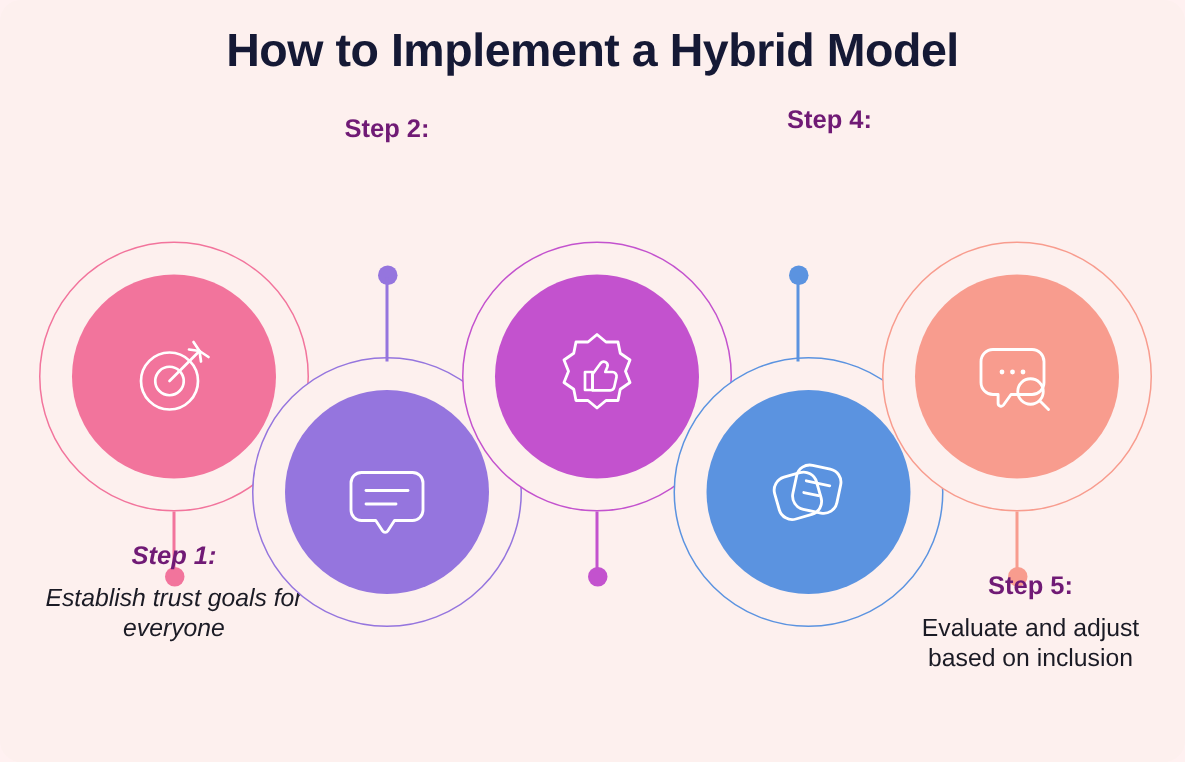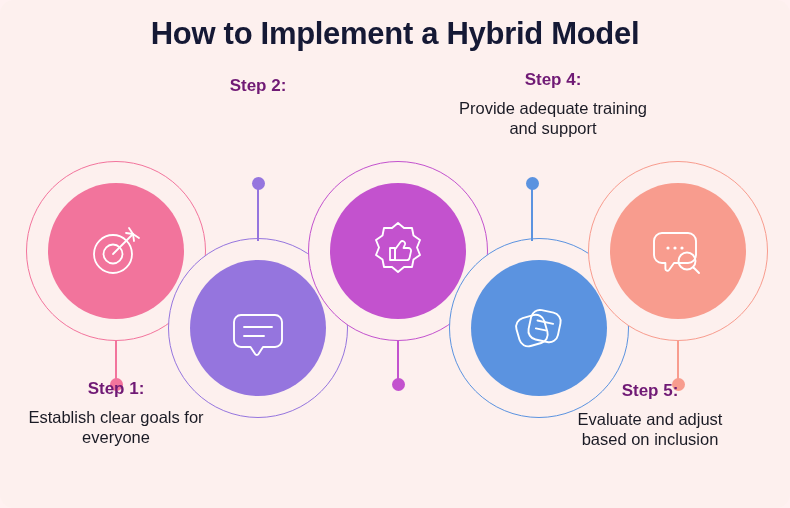--- a/index.html
+++ b/index.html
@@ -93,23 +93,23 @@
         <path d="M28 34 L48 14" stroke="#fff" stroke-width="1.8" stroke-linecap="round"></path>
         <path d="M41 13 L48 14 L49 21" stroke="#fff" stroke-width="1.8" stroke-linecap="round" stroke-linejoin="round" fill="none"></path>
         <path d="M44 8 L48 14 L54 18" stroke="#fff" stroke-width="1.8" stroke-linecap="round" stroke-linejoin="round" fill="none"></path>
       </svg>
     </div>
   </div>
   <div class="conn" style="left:109px;top:341px;width:14px;height:52px;--c:#F2749C;">
     <div class="stem" style="top:0;height:40px;"></div>
     <div class="dot" style="top:37px;"></div>
   </div>
-  <div class="caption" style="left:6px;top:379px;width:220px;">
+  <div class="caption" style="left:6px;top:361px;width:220px;font-style:italic;">
     <span class="step">Step 1:</span>
-    <span class="desc">Establish clear goals for everyone</span>
+    <span class="desc">Establish trust goals for everyone</span>
   </div>
 
   <div class="node" style="left:168px;top:238px;width:180px;height:180px;--c:#9575DE;">
     <div class="ring-outer" style="width:180px;height:180px;"></div>
     <div class="disc" style="left:22px;top:22px;width:136px;height:136px;">
       <svg width="60" height="60" viewBox="0 0 60 60" fill="none">
         <path d="M13 17 h34 a7 7 0 0 1 7 7 v18 a7 7 0 0 1 -7 7 h-12
                  l-4.5 7 a2 2 0 0 1 -3.4 0 L22.5 49 H13 a7 7 0 0 1 -7 -7
                  V24 a7 7 0 0 1 7 -7 z" stroke="#fff" stroke-width="1.9" stroke-linejoin="round"></path>
         <path d="M16 29 h28" stroke="#fff" stroke-width="1.9" stroke-linecap="round"></path>
@@ -158,21 +158,20 @@
         </g>
       </svg>
     </div>
   </div>
   <div class="conn" style="left:525px;top:177px;width:14px;height:64px;--c:#5B93E0;">
     <div class="dot" style="top:0;"></div>
     <div class="stem" style="top:8px;height:56px;"></div>
   </div>
   <div class="caption" style="left:442px;top:70px;width:190px;margin-left:16px;">
     <span class="step">Step 4:</span>
-    <span class="desc">Provide adequate training and support</span>
   </div>
 
   <div class="node" style="left:588px;top:161px;width:180px;height:180px;--c:#F89C8E;">
     <div class="ring-outer" style="width:180px;height:180px;"></div>
     <div class="disc" style="left:22px;top:22px;width:136px;height:136px;">
       <svg width="62" height="62" viewBox="0 0 62 62" fill="none">
         <path d="M15 13 h26 a8 8 0 0 1 8 8 v14 a8 8 0 0 1 -8 8 h-14
                  l-5 7 a2 2 0 0 1 -3.6 -1.2 V43 h-3.4 a8 8 0 0 1 -8 -8
                  V21 a8 8 0 0 1 8 -8 z" stroke="#fff" stroke-width="1.9" stroke-linejoin="round"></path>
         <circle cx="21" cy="28" r="1.6" fill="#fff"></circle>
@@ -180,18 +179,18 @@
         <circle cx="35" cy="28" r="1.6" fill="#fff"></circle>
         <circle cx="40" cy="41" r="8.5" stroke="#fff" stroke-width="1.9" fill="none"></circle>
         <path d="M46.5 47.5 L52 53" stroke="#fff" stroke-width="1.9" stroke-linecap="round"></path>
       </svg>
     </div>
   </div>
   <div class="conn" style="left:671px;top:341px;width:14px;height:52px;--c:#F89C8E;">
     <div class="stem" style="top:0;height:40px;"></div>
     <div class="dot" style="top:37px;"></div>
   </div>
-  <div class="caption" style="left:560px;top:381px;width:180px;">
+  <div class="caption" style="left:597px;top:381px;width:180px;">
     <span class="step">Step 5:</span>
     <span class="desc">Evaluate and adjust based on inclusion</span>
   </div>
 
 </div>
 
 </body></html>

